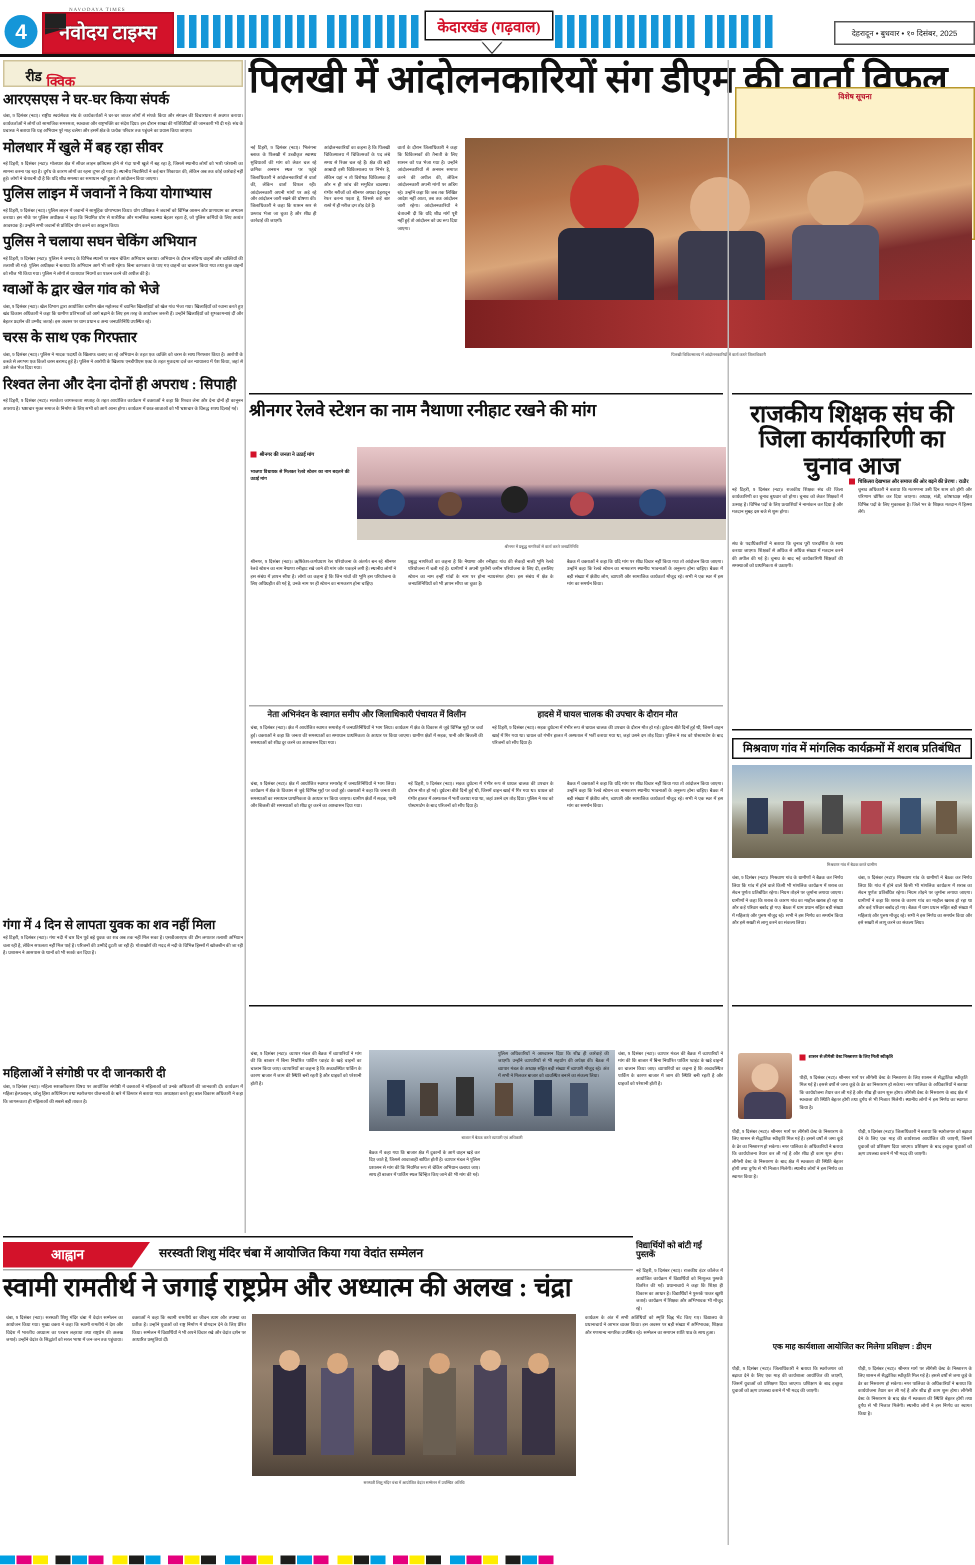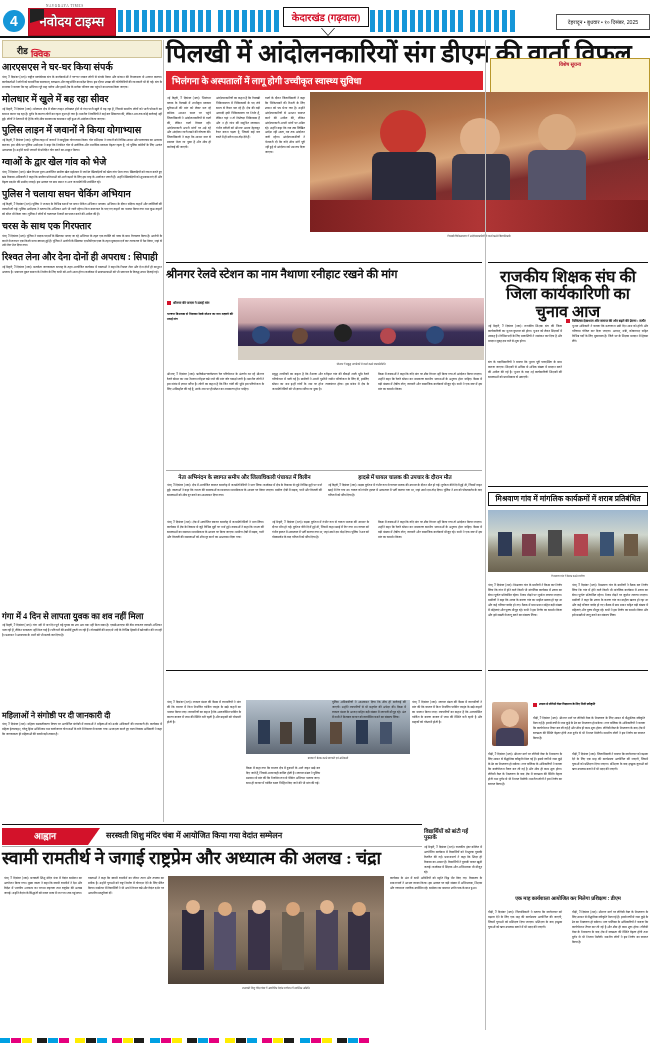--- a/index.html
+++ b/index.html
@@ -128,26 +128,26 @@
     </div>
     <div>
       <h3>मोलधार में खुले में बह रहा सीवर</h3>
       <div class="body-text">नई टिहरी, 9 दिसंबर (नटा)। मोलधार क्षेत्र में सीवर लाइन क्षतिग्रस्त होने से गंदा पानी खुले में बह रहा है, जिससे स्थानीय लोगों को भारी परेशानी का सामना करना पड़ रहा है। दुर्गंध के कारण लोगों का रहना दूभर हो गया है। स्थानीय निवासियों ने कई बार शिकायत की, लेकिन अब तक कोई कार्रवाई नहीं हुई। लोगों ने चेतावनी दी है कि यदि शीघ्र समस्या का समाधान नहीं हुआ तो आंदोलन किया जाएगा।</div>
     </div>
     <div>
       <h3>पुलिस लाइन में जवानों ने किया योगाभ्यास</h3>
       <div class="body-text">नई टिहरी, 9 दिसंबर (नटा)। पुलिस लाइन में जवानों ने सामूहिक योगाभ्यास किया। योग प्रशिक्षक ने जवानों को विभिन्न आसन और प्राणायाम का अभ्यास कराया। इस मौके पर पुलिस अधीक्षक ने कहा कि नियमित योग से शारीरिक और मानसिक स्वास्थ्य बेहतर रहता है, जो पुलिस कर्मियों के लिए अत्यंत आवश्यक है। उन्होंने सभी जवानों से प्रतिदिन योग करने का आह्वान किया।</div>
     </div>
     <div>
+      <h3>पुलिस ने चलाया सघन चेकिंग अभियान</h3>
+      <div class="body-text">नई टिहरी, 9 दिसंबर (नटा)। पुलिस ने जनपद के विभिन्न स्थानों पर सघन चेकिंग अभियान चलाया। अभियान के दौरान संदिग्ध वाहनों और व्यक्तियों की तलाशी ली गई। पुलिस अधीक्षक ने बताया कि अभियान आगे भी जारी रहेगा। बिना कागजात के पाए गए वाहनों का चालान किया गया तथा कुछ वाहनों को सीज भी किया गया। पुलिस ने लोगों से यातायात नियमों का पालन करने की अपील की है।</div>
+    </div>
+    <div>
       <h3>ग्वाओं के द्वार खेल गांव को भेजे</h3>
       <div class="body-text">चंबा, 9 दिसंबर (नटा)। खेल विभाग द्वारा आयोजित ग्रामीण खेल महोत्सव में चयनित खिलाड़ियों को खेल गांव भेजा गया। खिलाड़ियों को रवाना करते हुए खंड विकास अधिकारी ने कहा कि ग्रामीण प्रतिभाओं को आगे बढ़ाने के लिए इस तरह के आयोजन जरूरी हैं। उन्होंने खिलाड़ियों को शुभकामनाएं दीं और बेहतर प्रदर्शन की उम्मीद जताई। इस अवसर पर ग्राम प्रधान व अन्य जनप्रतिनिधि उपस्थित रहे।</div>
-    </div>
-    <div>
-      <h3>पुलिस ने चलाया सघन चेकिंग अभियान</h3>
-      <div class="body-text">नई टिहरी, 9 दिसंबर (नटा)। पुलिस ने जनपद के विभिन्न स्थानों पर सघन चेकिंग अभियान चलाया। अभियान के दौरान संदिग्ध वाहनों और व्यक्तियों की तलाशी ली गई। पुलिस अधीक्षक ने बताया कि अभियान आगे भी जारी रहेगा। बिना कागजात के पाए गए वाहनों का चालान किया गया तथा कुछ वाहनों को सीज भी किया गया। पुलिस ने लोगों से यातायात नियमों का पालन करने की अपील की है।</div>
     </div>
     <div>
       <h3>चरस के साथ एक गिरफ्तार</h3>
       <div class="body-text">चंबा, 9 दिसंबर (नटा)। पुलिस ने मादक पदार्थों के खिलाफ चलाए जा रहे अभियान के तहत एक व्यक्ति को चरस के साथ गिरफ्तार किया है। आरोपी के कब्जे से लगभग एक किलो चरस बरामद हुई है। पुलिस ने आरोपी के खिलाफ एनडीपीएस एक्ट के तहत मुकदमा दर्ज कर न्यायालय में पेश किया, जहां से उसे जेल भेज दिया गया।</div>
     </div>
     <div>
       <h3>रिश्वत लेना और देना दोनों ही अपराध : सिपाही</h3>
       <div class="body-text">नई टिहरी, 9 दिसंबर (नटा)। सतर्कता जागरूकता सप्ताह के तहत आयोजित कार्यक्रम में वक्ताओं ने कहा कि रिश्वत लेना और देना दोनों ही कानूनन अपराध है। भ्रष्टाचार मुक्त समाज के निर्माण के लिए सभी को आगे आना होगा। कार्यक्रम में छात्र-छात्राओं को भी भ्रष्टाचार के विरुद्ध शपथ दिलाई गई।</div>
     </div>
   </div>
@@ -159,21 +159,20 @@
 
   <div style="position:absolute;left:2px;top:712px;width:160px;">
     <h3 style="margin:0 0 2px;font-size:8px;font-family:'Liberation Serif',serif;font-weight:bold;line-height:1.06;">महिलाओं ने संगोष्ठी पर दी जानकारी दी</h3>
     <div class="body-text">चंबा, 9 दिसंबर (नटा)। महिला सशक्तीकरण विषय पर आयोजित संगोष्ठी में वक्ताओं ने महिलाओं को उनके अधिकारों की जानकारी दी। कार्यक्रम में महिला हेल्पलाइन, घरेलू हिंसा अधिनियम तथा स्वरोजगार योजनाओं के बारे में विस्तार से बताया गया। अध्यक्षता करते हुए बाल विकास अधिकारी ने कहा कि जागरूकता ही महिलाओं की सबसे बड़ी ताकत है।</div>
   </div>
 
   <div class="vrule" style="left:163px;top:40px;height:782px;"></div>
 
   <div class="lead">
     <h1 class="hl">पिलखी में आंदोलनकारियों संग डीएम की वार्ता विफल</h1>
-    <span class="kicker">भिलंगना के अस्पतालों में लागू होगी उच्चीकृत स्वास्थ्य सुविधा</span>
   </div>
 
   <div class="adbox">
     <div class="ad-t1">विशेष सूचना</div>
     <div class="ad-t2">आंदोलन जारी</div>
     <div class="ad-strip">उच्चीकृत स्वास्थ्य सुविधा की मांग</div>
     <div style="height:30px;margin:2px 4px;background:
          repeating-linear-gradient(135deg,#e8c96a 0 6px,#d9b44f 6px 12px);"></div>
     <div class="ad-ph">01376-233115, 9336173572, 9536487</div>
   </div>

